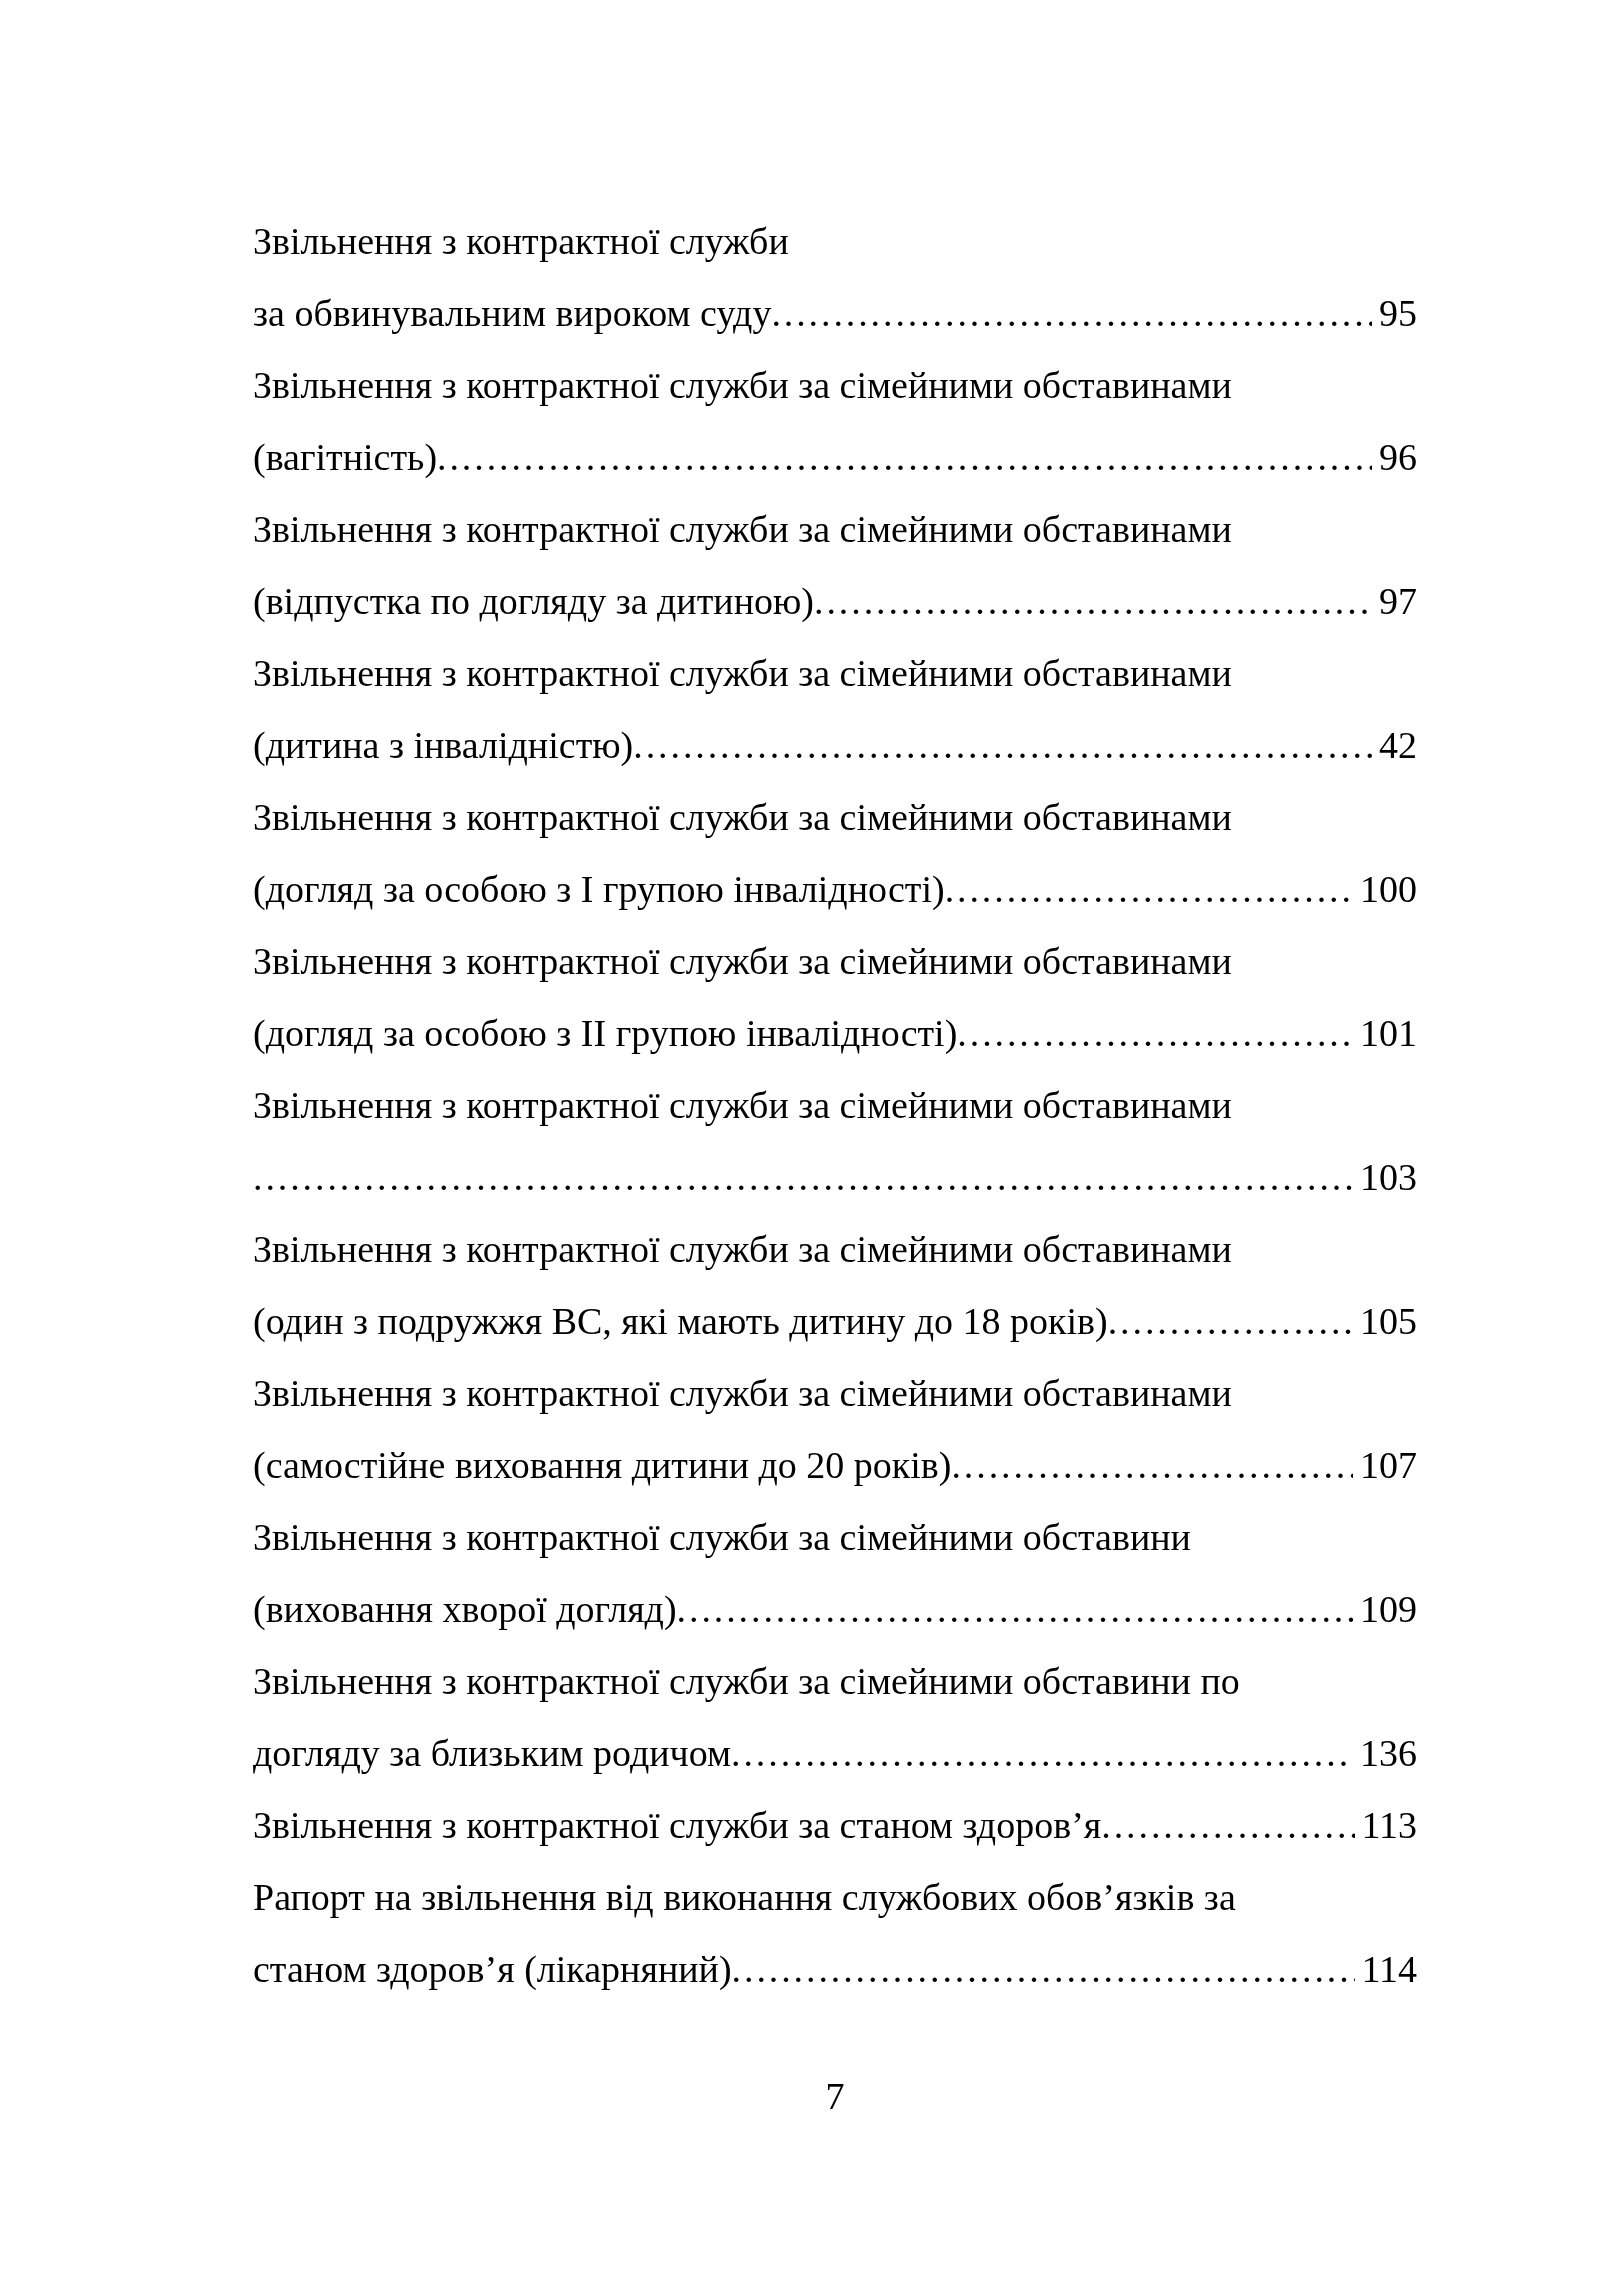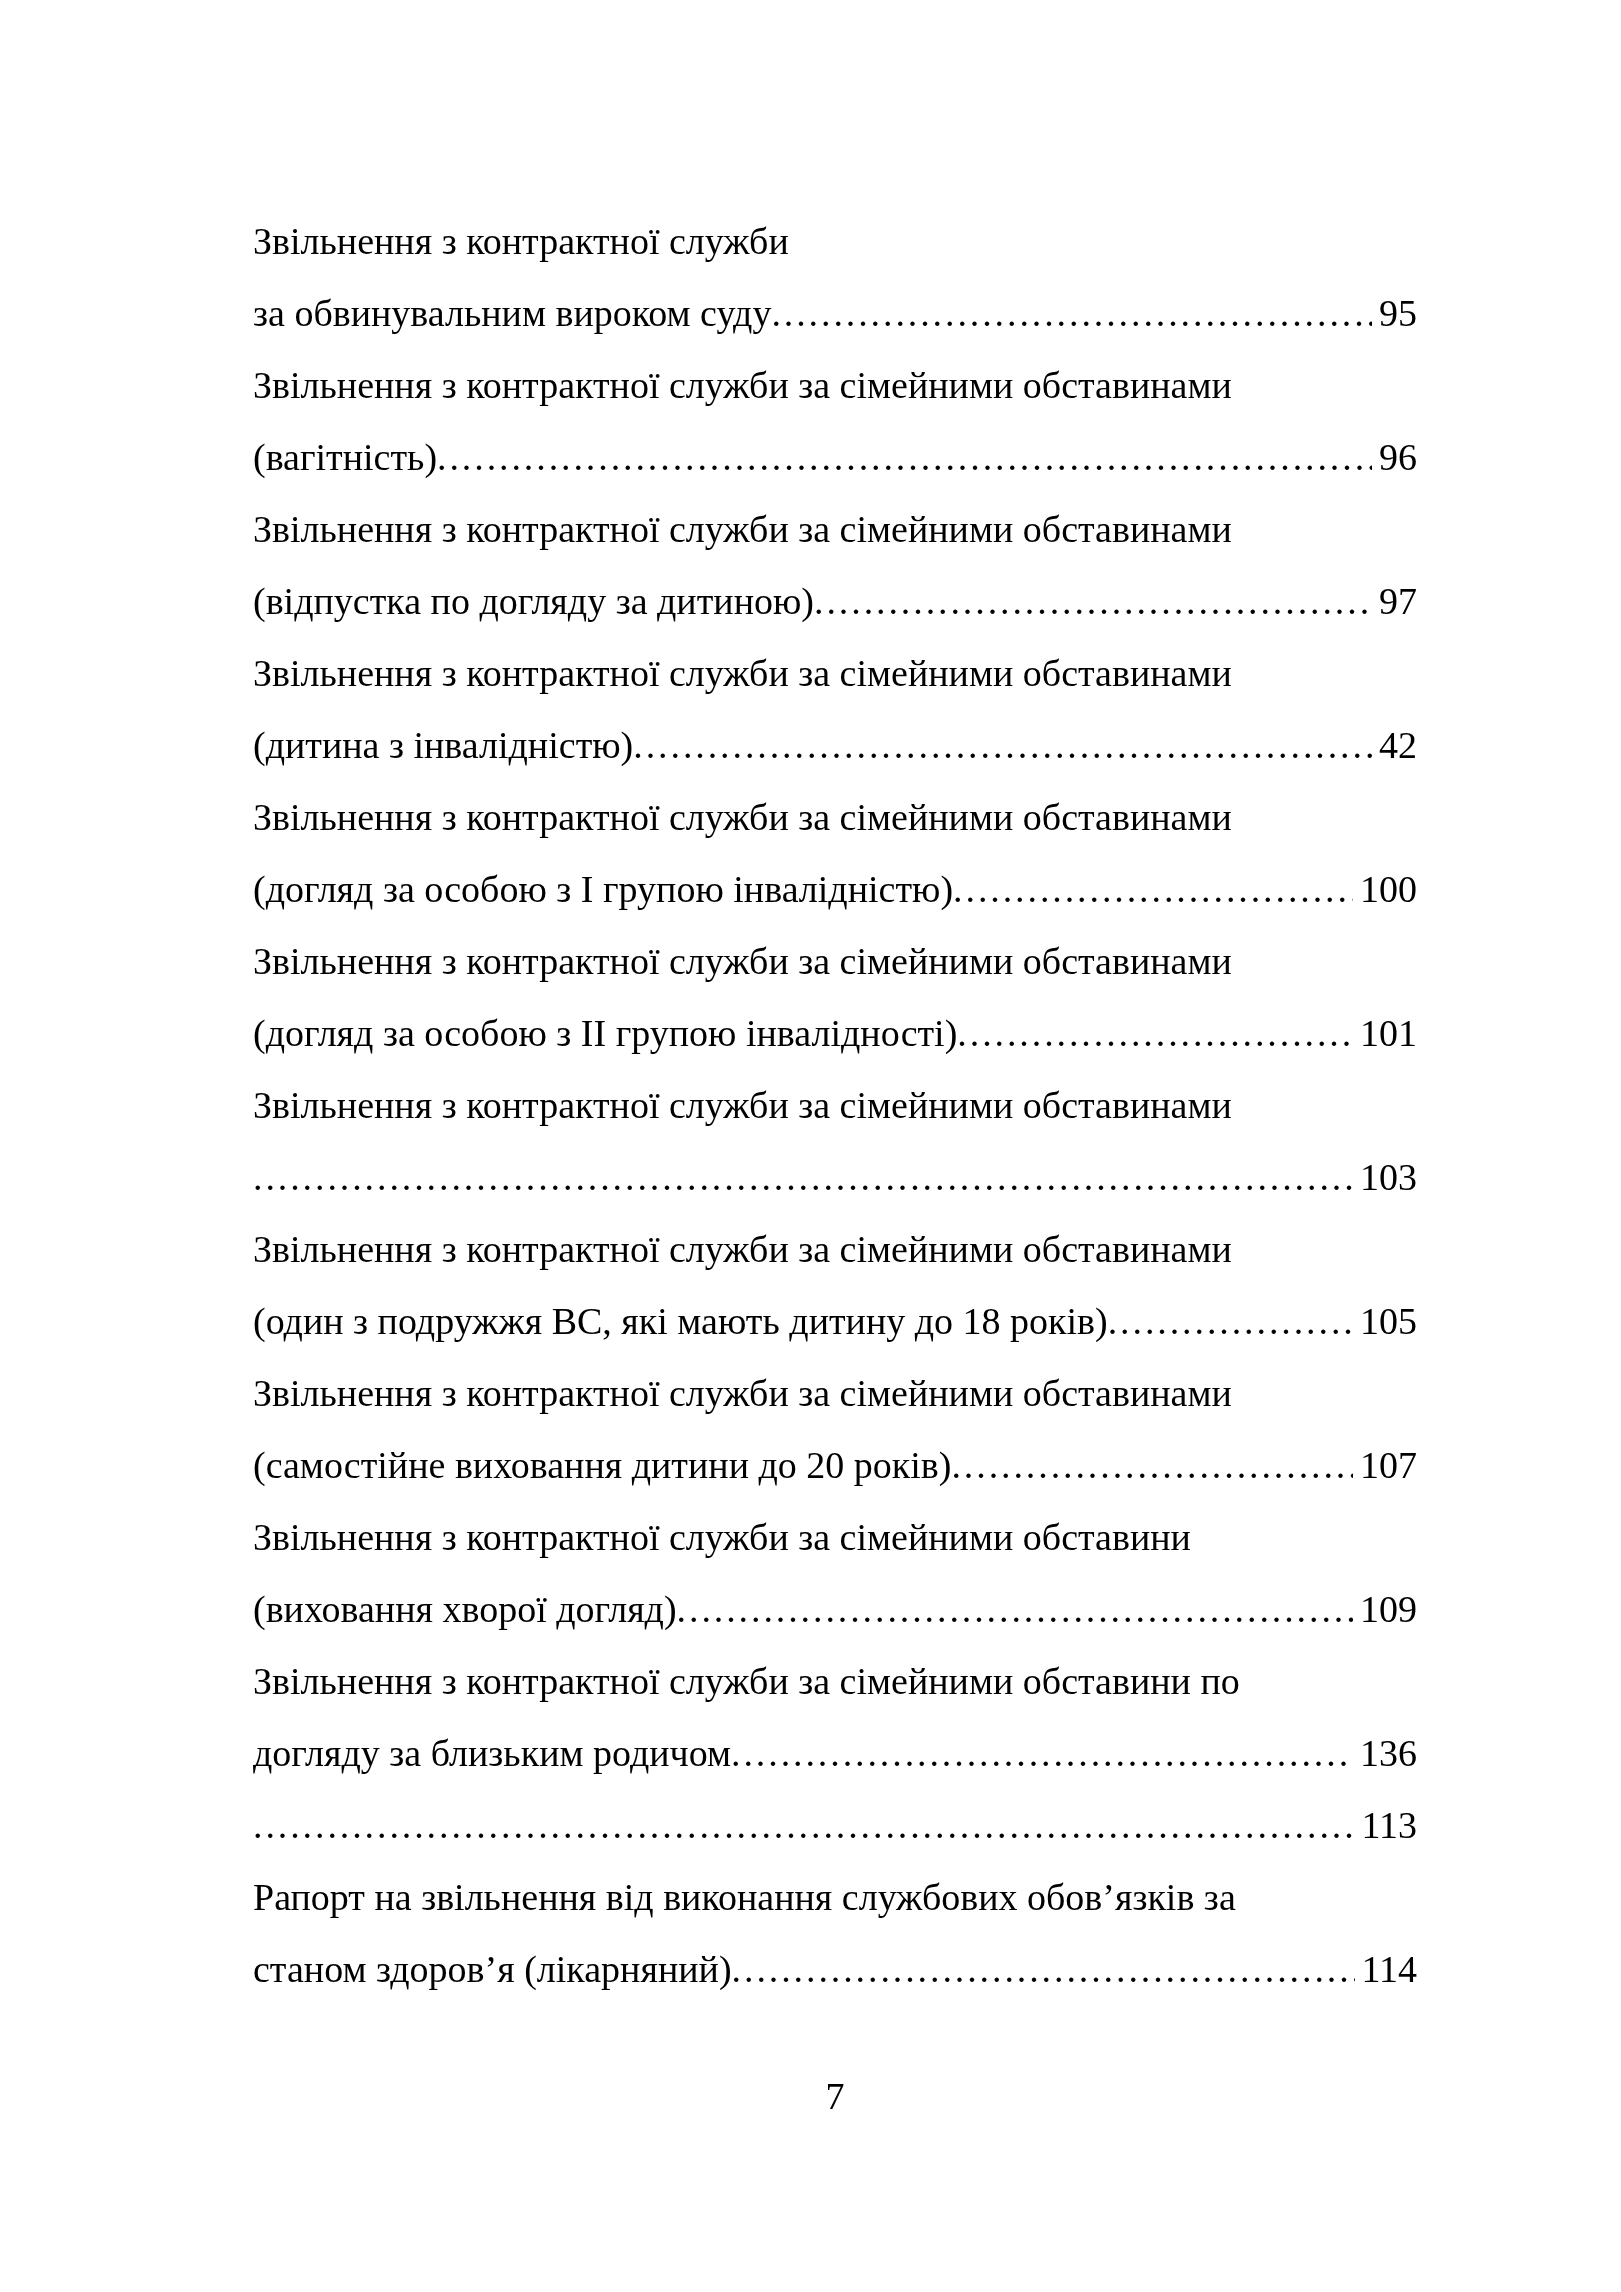--- a/index.html
+++ b/index.html
@@ -91,21 +91,21 @@
     <span class="leader">....................................................................................................................................................................................................................................................................</span>
     <span class="num">42</span>
   </div>
 
   <div class="row">
     <span class="txt">Звільнення з контрактної служби за сімейними обставинами</span>
 
   </div>
 
   <div class="row">
-    <span class="txt">(догляд за особою з І групою інвалідністю)</span>
+    <span class="txt">(догляд за особою з І групою інвалідності)</span>
     <span class="leader">....................................................................................................................................................................................................................................................................</span>
     <span class="num">100</span>
   </div>
 
   <div class="row">
     <span class="txt">Звільнення з контрактної служби за сімейними обставинами</span>
 
   </div>
 
   <div class="row">
@@ -162,20 +162,21 @@
 
   </div>
 
   <div class="row">
     <span class="txt">догляду за близьким родичом</span>
     <span class="leader">....................................................................................................................................................................................................................................................................</span>
     <span class="num">136</span>
   </div>
 
   <div class="row">
+    <span class="txt">Звільнення з контрактної служби за станом здоров’я</span>
     <span class="leader">....................................................................................................................................................................................................................................................................</span>
     <span class="num">113</span>
   </div>
 
   <div class="row">
     <span class="txt">Рапорт на звільнення від виконання службових обов’язків за</span>
 
   </div>
 
   <div class="row">

